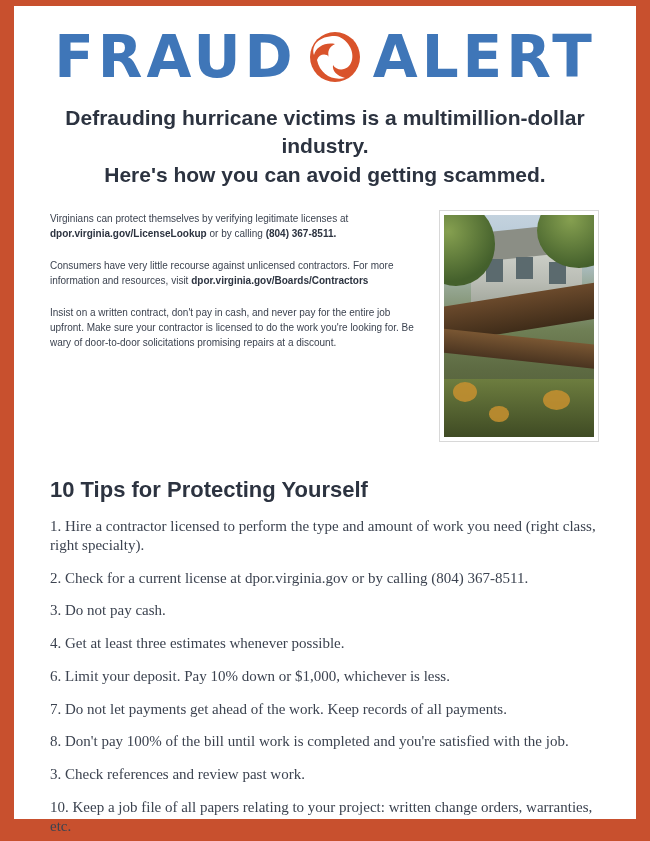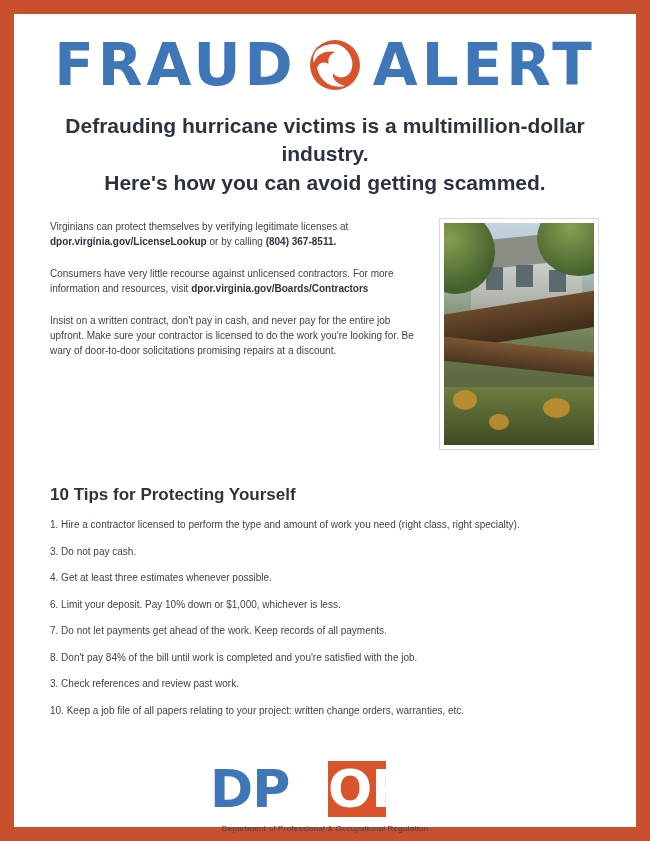--- a/index.html
+++ b/index.html
@@ -9,21 +9,21 @@
   body {
     width: 650px;
     height: 841px;
     background: #c8502e;
     font-family: "Liberation Sans", sans-serif;
     overflow: hidden;
   }
   .page {
     position: absolute;
     left: 14px;
-    top: 14px;
+    top: 6px;
     width: 622px;
     height: 813px;
     background: #ffffff;
     box-sizing: border-box;
   }
   .inner {
     position: absolute;
     left: 22px;
     top: 16px;
     right: 22px;
@@ -150,33 +150,34 @@
     border-radius: 50%;
     background: #c8902f;
     opacity: .85;
   }
 
   
   .tips-title {
     margin-top: 36px;
     padding-left: 14px;
     color: #2c3340;
-    font-size: 17px;
+    font-size: 22px;
     font-weight: bold;
   }
   .tips {
     margin-top: 14px;
     padding-left: 14px;
     padding-right: 8px;
   }
   .tip {
     color: #3c4350;
-    font-size: 10px;
+    font-size: 15px;
     line-height: 1.25;
     margin-bottom: 14px;
+    font-family: Liberation Serif, serif;
   }
 
   
   .footer {
     margin-top: 18px;
     display: flex;
     flex-direction: column;
     align-items: center;
   }
   .logo {
@@ -242,25 +243,26 @@
           <div class="ph-leaf" style="left:6%;bottom:16%;width:16%;height:9%;"></div>
           <div class="ph-leaf" style="left:30%;bottom:7%;width:13%;height:7%;"></div>
           <div class="ph-leaf" style="left:66%;bottom:12%;width:18%;height:9%;"></div>
         </div>
       </div>
     </div>
 
     <div class="tips-title">10 Tips for Protecting Yourself</div>
     <div class="tips">
       <div class="tip">1. Hire a contractor licensed to perform the type and amount of work you need (right class, right specialty).</div>
+      <div class="tip">2. Check for a current license at dpor.virginia.gov or by calling (804) 367-8511.</div>
       <div class="tip">3. Do not pay cash.</div>
       <div class="tip">4. Get at least three estimates whenever possible.</div>
       <div class="tip">6. Limit your deposit. Pay 10% down or $1,000, whichever is less.</div>
       <div class="tip">7. Do not let payments get ahead of the work. Keep records of all payments.</div>
-      <div class="tip">8. Don't pay 84% of the bill until work is completed and you're satisfied with the job.</div>
+      <div class="tip">8. Don't pay 100% of the bill until work is completed and you're satisfied with the job.</div>
       <div class="tip">3. Check references and review past work.</div>
       <div class="tip">10. Keep a job file of all papers relating to your project: written change orders, warranties, etc.</div>
     </div>
 
     <div class="footer">
       <div class="logo">
         <svg width="230" height="62" viewBox="0 0 230 62">
           <rect x="118" y="2" width="58" height="56" fill="#d9532b"></rect>
           <text x="0" y="48" font-family="DejaVu Sans, sans-serif" font-size="52" font-weight="bold" fill="#3f76b8" letter-spacing="-1">DP</text>
           <text x="118" y="48" font-family="DejaVu Sans, sans-serif" font-size="52" font-weight="bold" fill="#ffffff" letter-spacing="-1">OR</text>

